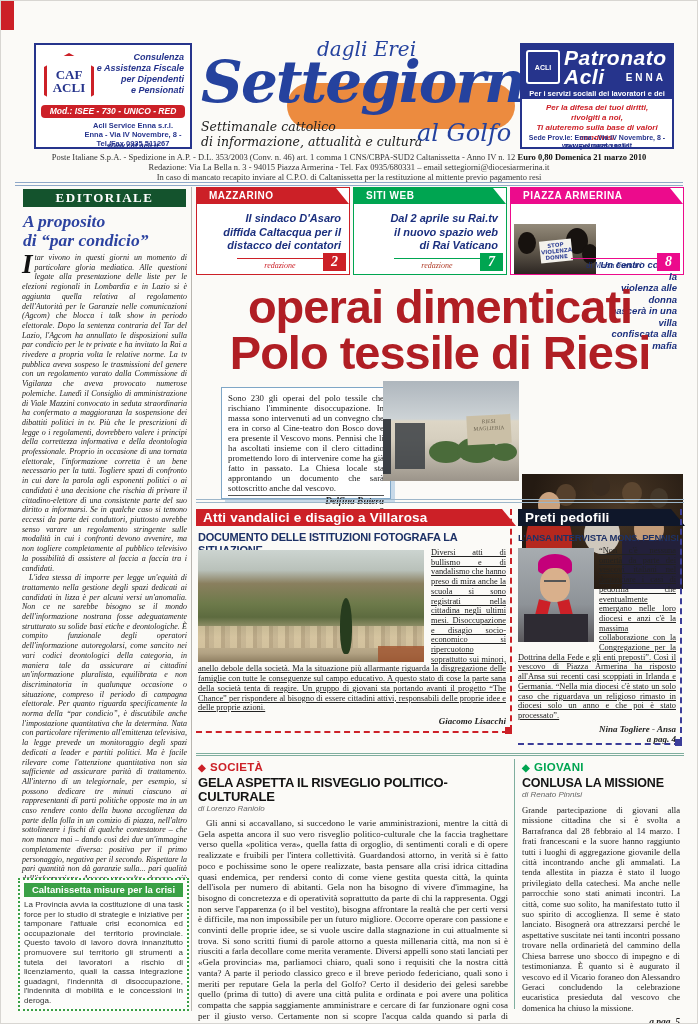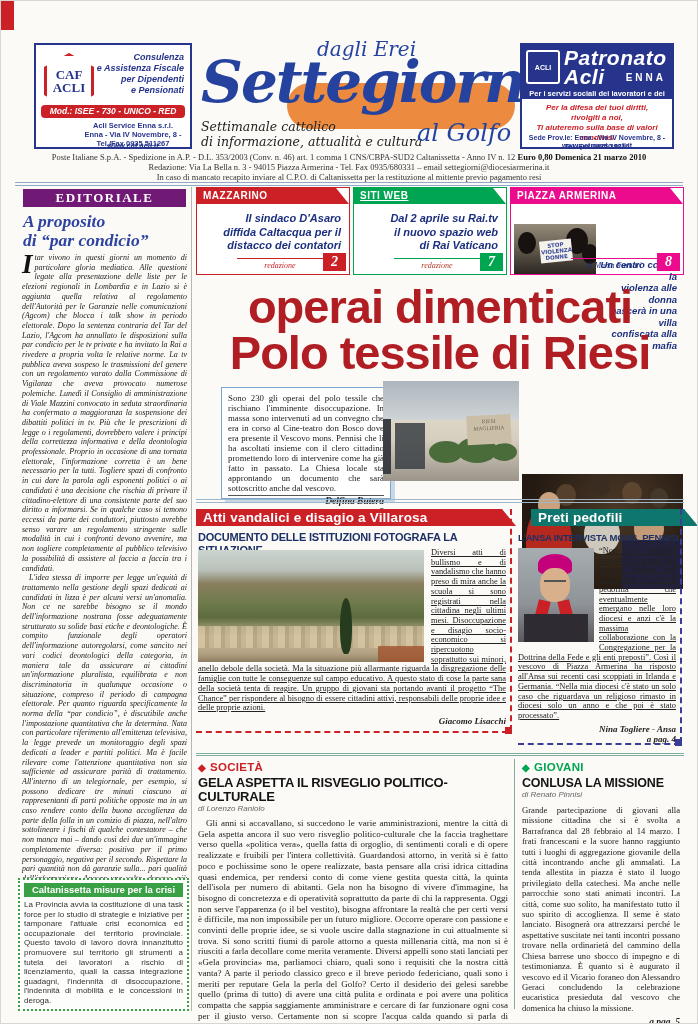--- a/index.html
+++ b/index.html
@@ -30,31 +30,31 @@
   
   .mast-small{font:italic 20px/20px "DejaVu Serif",serif;color:#25429e;}
   .mast-title{font:italic bold 58px/54px "DejaVu Serif",serif;color:#25429e;letter-spacing:-2px;}
   .mast-swoosh{background:#ec8b3f;border-radius:26px;}
   .mast-tag{font:italic 12.5px/15px "DejaVu Serif",serif;color:#222;}
   
   .publine{font:8.5px/10.5px "Liberation Serif",serif;color:#333;text-align:center;width:100%;}
   .publine b{color:#111;}
   .dbl-rule{border-top:1px solid #8fa8c8;border-bottom:1px solid #8fa8c8;height:2px;}
   
-  .edit-bar{background:#701a75;color:#fff;font:bold 13px/18px "Liberation Serif",serif;
+  .edit-bar{background:#14532d;color:#fff;font:bold 13px/18px "Liberation Serif",serif;
             text-align:center;letter-spacing:1.5px;}
   .edit-title{font:italic bold 17.5px/18.5px "Liberation Serif",serif;color:#2d43a0;}
   .edit-body{font:italic 8px/9.7px "Liberation Serif",serif;color:#1a1a1a;}
   .edit-body p{margin:0;text-align:justify;}
   .edit-body p+p{text-indent:7px;}
   .dropcap{float:left;font:italic bold 27px/23px "Liberation Serif",serif;padding-right:2px;color:#111;}
   .signature{font:italic bold 9px/12px "Liberation Serif",serif;text-align:right;margin-top:3px;}
   
   .teaser{background:#fff;box-sizing:border-box;}
-  .tbar{color:#fff;font:bold 10px/16px "Liberation Sans",sans-serif;padding-left:6px;
+  .tbar{color:#fff;font:bold 10px/16px "Liberation Sans",sans-serif;padding-left:12px;
         letter-spacing:.5px;clip-path:polygon(0 0,calc(100% - 13px) 0,100% 100%,0 100%);}
   .ttext{font:italic bold 11px/13.5px "Liberation Sans",sans-serif;color:#1b2f7e;text-align:right;}
   .tfoot{position:absolute;bottom:3px;right:3px;display:flex;align-items:flex-end;}
   .tby{font:italic 8px/9px "Liberation Serif",serif;border-top:1px solid;padding:2px 8px 1px 8px;
        min-width:70px;text-align:center;}
   .tnum{width:23px;height:18px;color:#fff;font:italic bold 14px/18px "Liberation Serif",serif;
         text-align:center;}
   
   .headline{font:bold 47px/46px "Liberation Sans",sans-serif;color:#b01e24;
             text-align:center;letter-spacing:-1px;}
@@ -183,21 +183,21 @@
   <div class="ttext prelines" style="margin:8px 8px 0 0;">Il sindaco D'Asaro
 diffida Caltacqua per il
 distacco dei contatori</div>
   <div class="tfoot">
     <span class="tby" style="color:#cc2027;border-color:#cc2027;">redazione</span>
     <span class="tnum" style="background:#cc2027;">2</span>
   </div>
 </div>
 
 <div class="abs teaser" style="left:352px;top:186px;width:154px;height:88px;border:1.5px solid #00a551;">
-  <div class="tbar" style="background:#00a551;text-decoration:underline;">SITI WEB</div>
+  <div class="tbar" style="background:#00a551;">SITI WEB</div>
   <div class="ttext prelines" style="margin:8px 8px 0 0;">Dal 2 aprile su Rai.tv
 il nuovo spazio web
 di Rai Vaticano</div>
   <div class="tfoot">
     <span class="tby" style="color:#b03a26;border-color:#00a551;">redazione</span>
     <span class="tnum" style="background:#00a551;">7</span>
   </div>
 </div>
 
 <div class="abs teaser" style="left:509px;top:186px;width:174px;height:88px;border:1.5px solid #ec0b8c;">
@@ -262,21 +262,21 @@
     <div class="cypress" style="left:142px;bottom:8px;width:12px;height:56px;"></div>
     <div class="abs" style="left:180px;bottom:0;width:46px;height:16px;background:#a0522d;opacity:.8;"></div>
   </div>
   <div class="art-body">Diversi atti di bullismo e di vandalismo che hanno preso di mira anche la scuola si sono registrati nella cittadina negli ultimi mesi. Disoccupazione e disagio socio-economico si ripercuotono soprattutto sui minori, anello debole della società. Ma la situazione più allarmante riguarda la disgregazione delle famiglie con tutte le conseguenze sul campo educativo. A questo stato di cose la parte sana della società tenta di reagire. Un gruppo di giovani sta portando avanti il progetto “The Chance” per rispondere al bisogno di essere cittadini attivi, responsabili delle proprie idee e delle proprie azioni.</div>
   <div class="art-by" style="margin-top:3px;">Giacomo Lisacchi</div>
 </div>
 <div class="abs dash-v-red" style="left:509px;top:508px;height:222px;"></div>
 <div class="abs dash-h-red" style="left:195px;top:730px;width:312px;"></div>
 <div class="abs sq" style="left:504px;top:726px;background:#cc2027;"></div>
 
-<div class="abs secbar" style="left:530px;top:508px;width:160px;height:17px;background:#0f766e;">Preti pedofili</div>
+<div class="abs secbar" style="left:517px;top:508px;width:160px;height:17px;background:#0f172a;">Preti pedofili</div>
 <div class="abs subhead" style="left:517px;top:530px;width:164px;font-size:9.5px;">L'ANSA INTERVISTA MONS. PENNISI</div>
 <div class="abs" style="left:517px;top:545px;width:158px;">
   <div class="photo ph-bishop" style="float:left;width:76px;height:94px;margin:2px 5px 2px 0;">
     <div class="cap" style="left:20px;top:6px;width:34px;height:20px;"></div>
     <div class="face" style="left:22px;top:20px;width:30px;height:34px;"></div>
     <div class="abs" style="left:26px;top:32px;width:22px;height:2px;background:#555;"></div>
     <div class="scarf" style="left:16px;top:52px;width:12px;height:40px;transform:rotate(14deg);"></div>
     <div class="scarf" style="left:44px;top:52px;width:12px;height:40px;transform:rotate(-14deg);"></div>
     <div class="body" style="left:6px;top:66px;width:64px;height:28px;"></div>
   </div>

